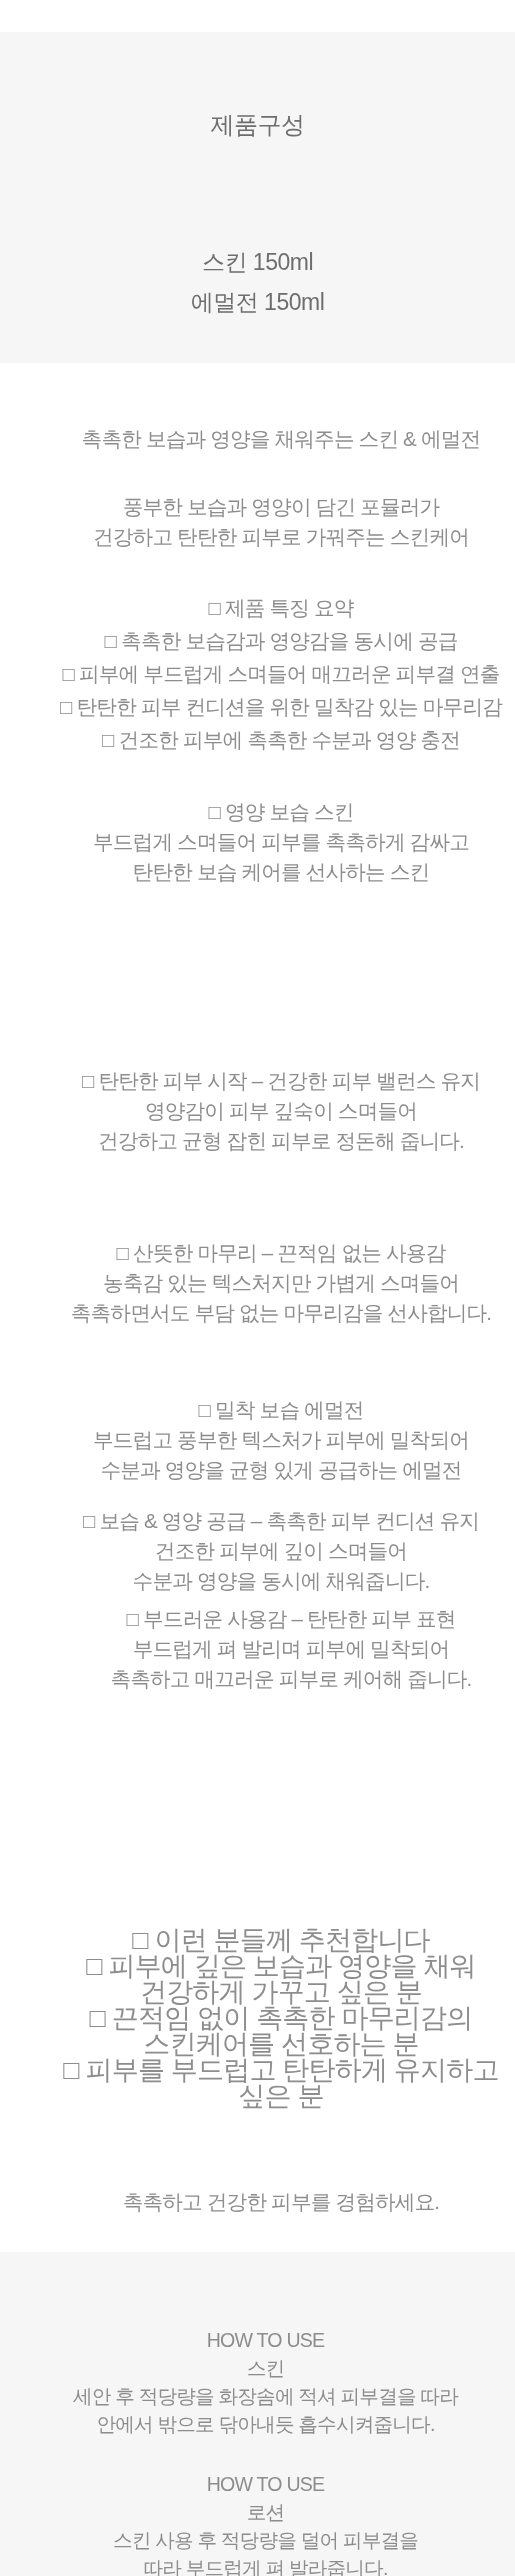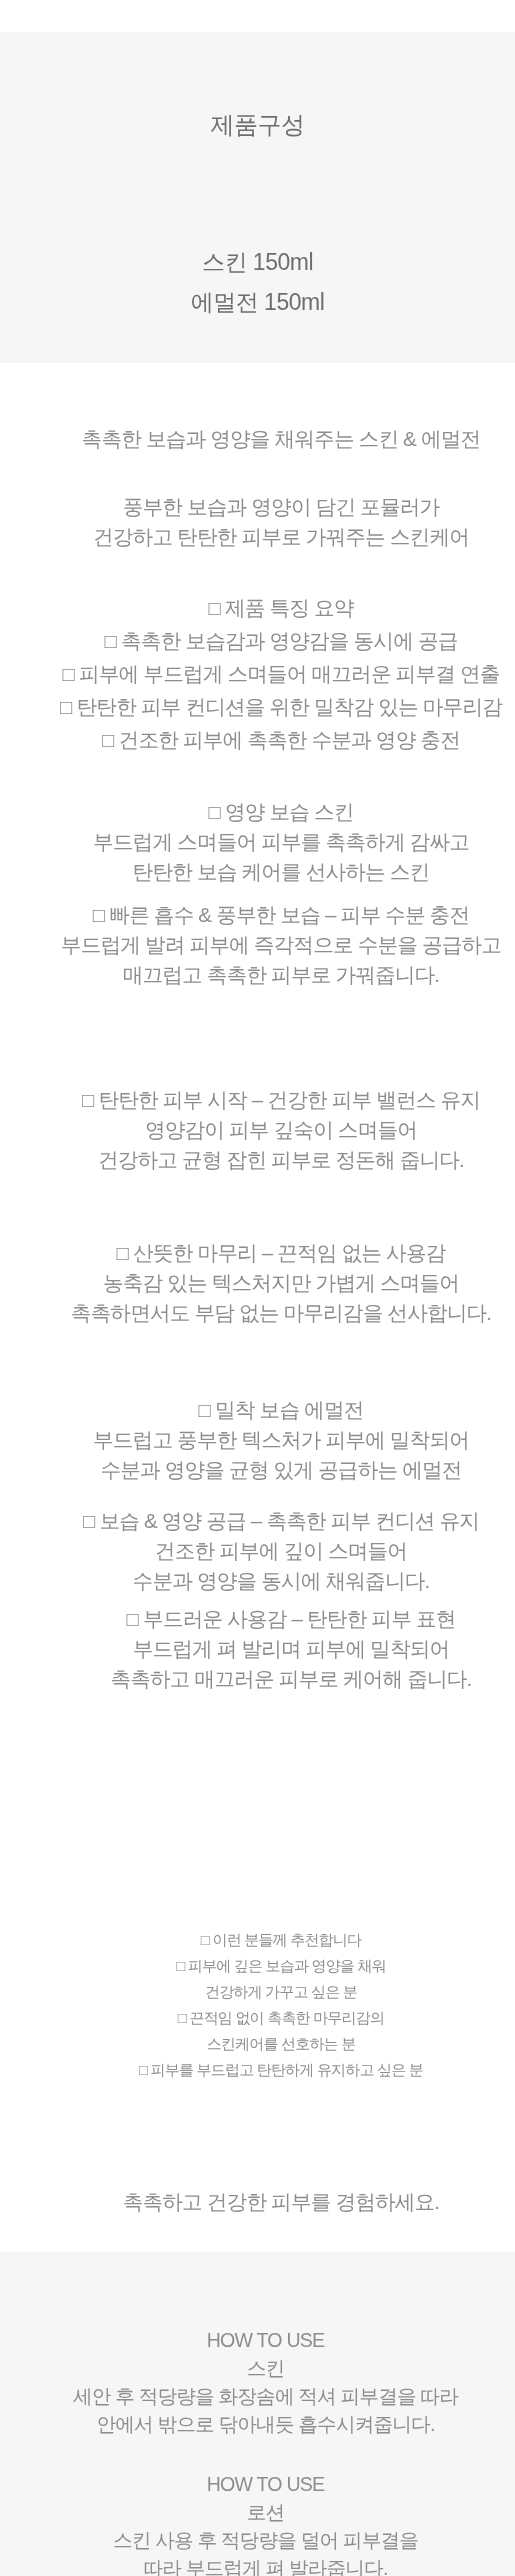--- a/index.html
+++ b/index.html
@@ -23,27 +23,27 @@
   .tblock{
     position:absolute;left:0;right:0;text-align:center;
     font-size:20.6px;font-weight:300;color:#8d8d8d;line-height:30px;
     letter-spacing:-0.8px;white-space:pre-line;padding-left:47px;
   }
   .b0{top:61px;font-size:20.6px;}
   .b1{top:129px;}
   .b2{top:228px;line-height:33px;}
   .b3{top:434px;}
   .b4{top:537px;}
-  .b5{top:722px;}
+  .b5{top:703px;}
   .b6{top:875px;text-align:center;}
   .b7{top:1032px;}
   .b8{top:1143px;}
   .b9{top:1241px;margin-left:20px;}
   .b10{top:1439px;}
-  .b11{top:1564px;line-height:26px;font-size:15px;}
+  .b11{top:1564px;line-height:26px;font-size:27px;}
   .b12{top:1824px;}
   
   .panel2{position:relative;height:366px;}
   .hblock{
     position:absolute;left:16px;right:0;text-align:center;
     font-size:19.6px;font-weight:300;color:#8d8d8d;line-height:28px;
     letter-spacing:-0.8px;white-space:pre-line;
   }
   .h0{top:74px;}
   .h1{top:218px;}
@@ -62,23 +62,20 @@
   <div class="tblock b1">풍부한 보습과 영양이 담긴 포뮬러가
 건강하고 탄탄한 피부로 가꿔주는 스킨케어</div>
   <div class="tblock b2">□ 제품 특징 요약
 □ 촉촉한 보습감과 영양감을 동시에 공급
 □ 피부에 부드럽게 스며들어 매끄러운 피부결 연출
 □ 탄탄한 피부 컨디션을 위한 밀착감 있는 마무리감
 □ 건조한 피부에 촉촉한 수분과 영양 충전</div>
   <div class="tblock b3">□ 영양 보습 스킨
 부드럽게 스며들어 피부를 촉촉하게 감싸고
 탄탄한 보습 케어를 선사하는 스킨</div>
-  <div class="tblock b4">□ 빠른 흡수 &amp; 풍부한 보습 – 피부 수분 충전
-부드럽게 발려 피부에 즉각적으로 수분을 공급하고
-매끄럽고 촉촉한 피부로 가꿔줍니다.</div>
   <div class="tblock b5">□ 탄탄한 피부 시작 – 건강한 피부 밸런스 유지
 영양감이 피부 깊숙이 스며들어
 건강하고 균형 잡힌 피부로 정돈해 줍니다.</div>
   <div class="tblock b6">□ 산뜻한 마무리 – 끈적임 없는 사용감
 농축감 있는 텍스처지만 가볍게 스며들어
 촉촉하면서도 부담 없는 마무리감을 선사합니다.</div>
   <div class="tblock b7">□ 밀착 보습 에멀전
 부드럽고 풍부한 텍스처가 피부에 밀착되어
 수분과 영양을 균형 있게 공급하는 에멀전</div>
   <div class="tblock b8">□ 보습 &amp; 영양 공급 – 촉촉한 피부 컨디션 유지

